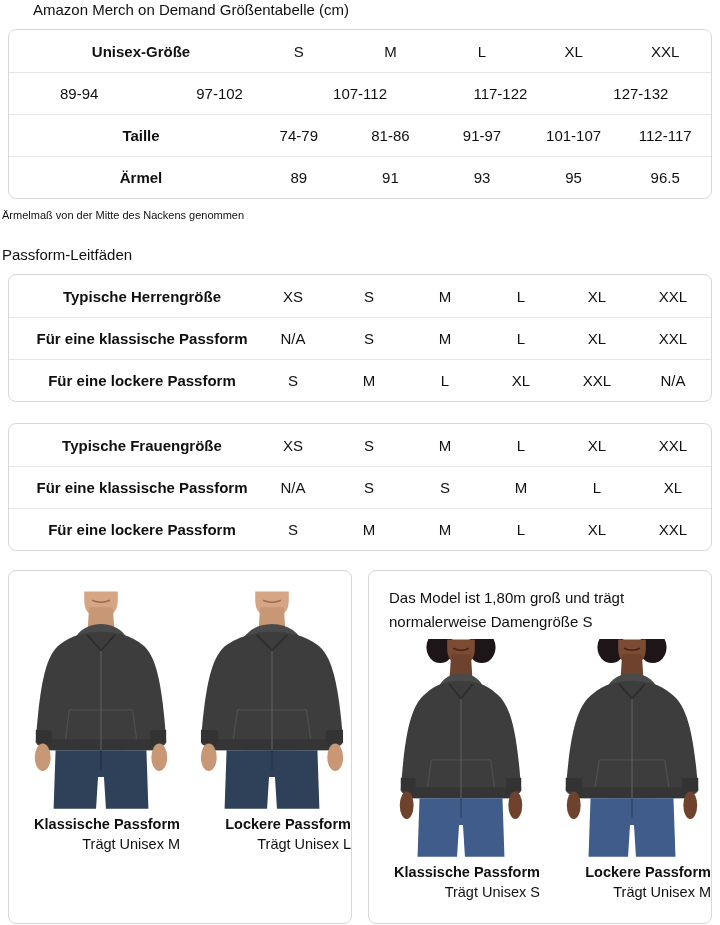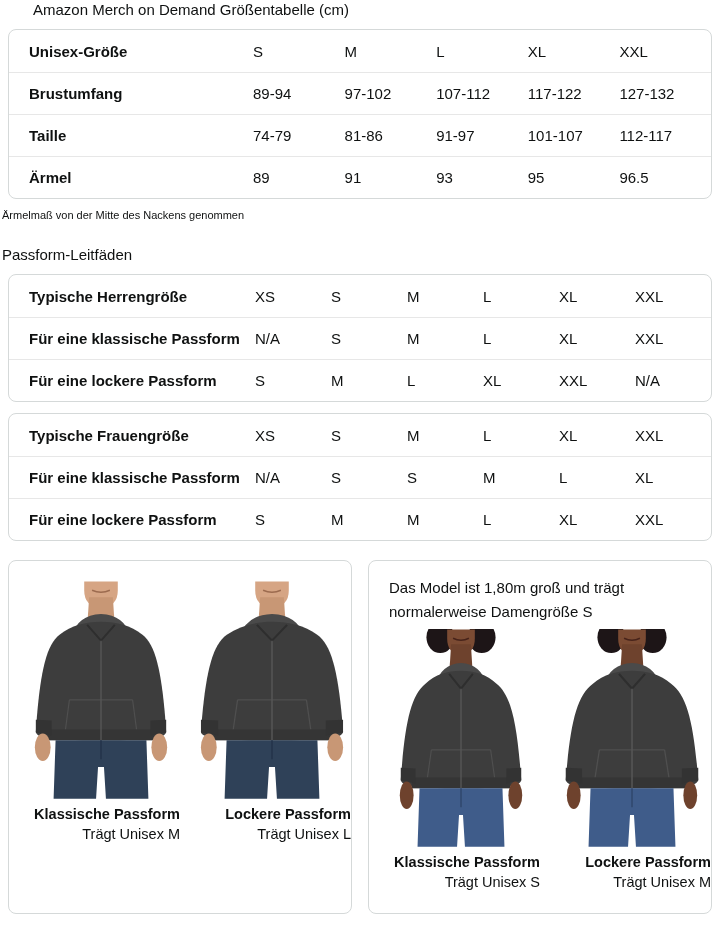--- a/index.html
+++ b/index.html
@@ -7,29 +7,29 @@
   body {
     width:720px; height:925px; position:relative; overflow:hidden;
     font-family:"Liberation Sans", sans-serif; color:#0f1111;
   }
   .page-title { font-size:15px; font-weight:400; padding:1px 0 0 2px;margin-left:31px; }
 
   .tcard {
     margin:11px 8px 0; border:1px solid #d5d9d9; border-radius:8px;
     background:#fff; overflow:hidden;
   }
-  .trow { display:flex; align-items:center; height:42px; }
+  .trow { display:flex; align-items:center; height:42px;text-align:center; }
   .trow + .trow { border-top:1px solid #e7e7e7; }
   .tlabel { flex:0 0 244px; padding-left:20px; font-weight:700; font-size:15px; white-space:nowrap; }
   .tval { flex:1; font-size:15px; }
   .cols6 .tlabel { flex:0 0 246px; }
 
   .note { font-size:11px; margin:10px 0 0 2px; }
   .section-title { font-size:15px; font-weight:400; margin:25px 0 0 2px; }
-  .fitcard-b { margin-top:11px; }
+  .fitcard-b { margin-top:21px; }
 
   .cards { display:flex; gap:16px; margin:19px 8px 0; }
   .model-card {
     flex:1; border:1px solid #d5d9d9; border-radius:8px; height:354px;
     padding-top:15px; overflow:hidden; background:#fff;
   }
   .card-title { font-size:15px; line-height:24px; padding:0 18px 0 20px; }
   .photos { display:flex; margin-top:5px; justify-content:center; }
   .photo-col { width:50%; display:flex; flex-direction:column; align-items:flex-end; }
   svg.figure { width:158px; height:218px; display:block; }
@@ -46,21 +46,20 @@
   <div class="tcard">
     <div class="trow">
       <div class="tlabel">Unisex-Größe</div>
       <div class="tval">S</div>
       <div class="tval">M</div>
       <div class="tval">L</div>
       <div class="tval">XL</div>
       <div class="tval">XXL</div>
     </div>
     <div class="trow">
-      <div class="tlabel">Brustumfang</div>
       <div class="tval">89-94</div>
       <div class="tval">97-102</div>
       <div class="tval">107-112</div>
       <div class="tval">117-122</div>
       <div class="tval">127-132</div>
     </div>
     <div class="trow">
       <div class="tlabel">Taille</div>
       <div class="tval">74-79</div>
       <div class="tval">81-86</div>

